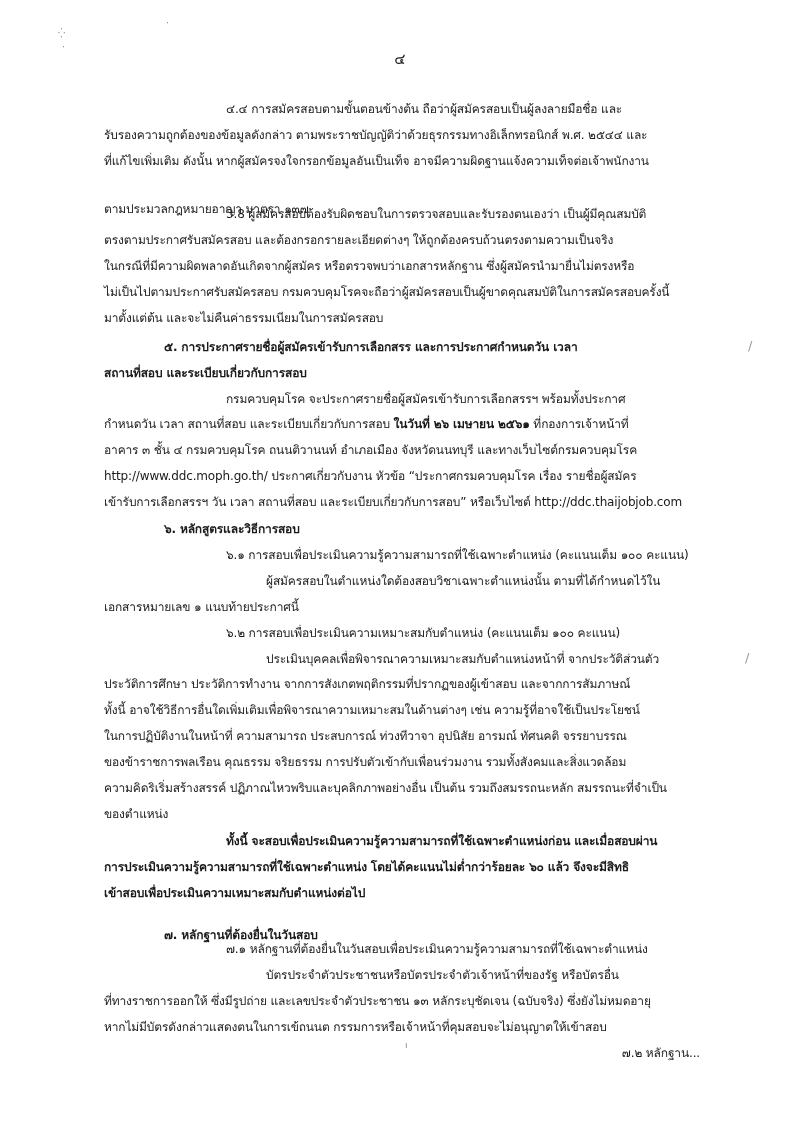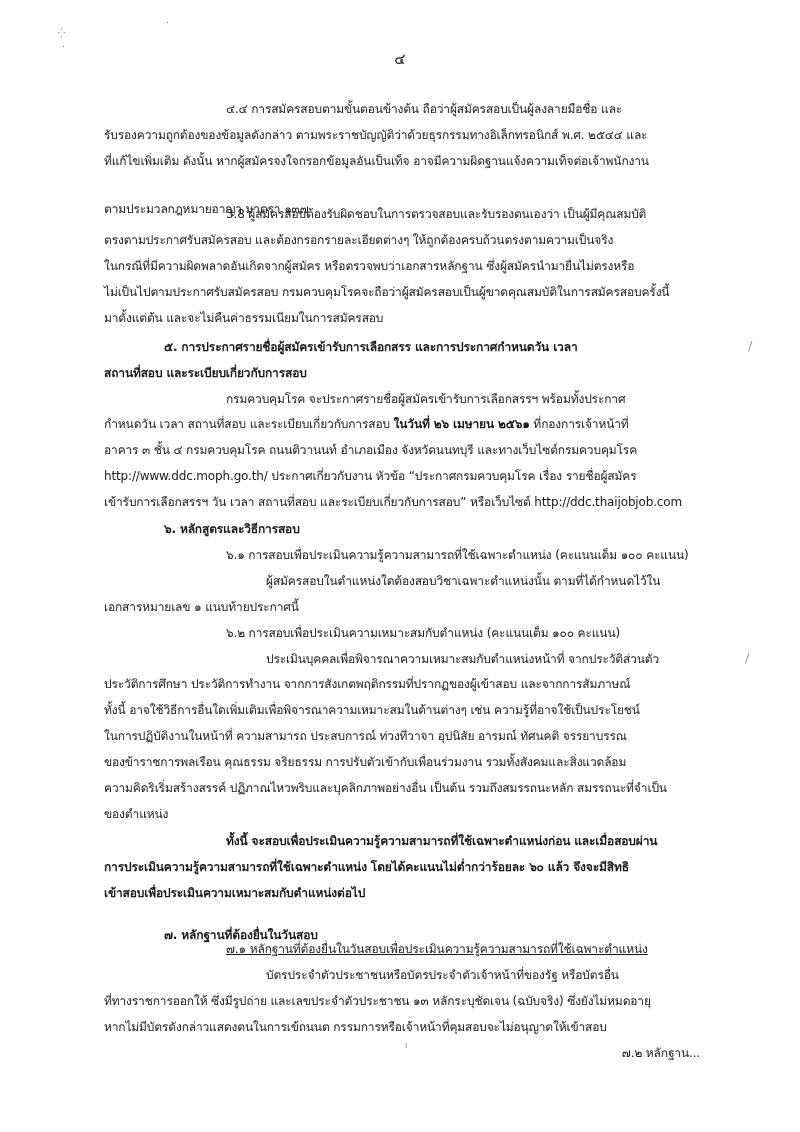--- a/index.html
+++ b/index.html
@@ -11,21 +11,21 @@
     .page { position: absolute; left: 0; top: 0; width: 800px; height: 1132px; background: #fff; }
     .page-number {
       position: absolute; left: 0; width: 800px; top: 47px; text-align: center;
       font-size: 15px; color: #222;
     }
     .line {
       position: absolute; white-space: nowrap; font-size: 12px; line-height: 22px;
       letter-spacing: -0.15px;
     }
     .bold { font-weight: bold; }
-    .underline { text-decoration: underline; }
+    .underline { }
     .speck { position: absolute; color: #888; font-size: 9px; }
     .mark { position: absolute; color: #999; font-size: 13px; }
   </style>
 </head>
 <body>
 
 <div class="page">
 
   <span class="speck" style="left:58px;top:28px;">⁛</span>
   <span class="speck" style="left:62px;top:42px;">·</span>

